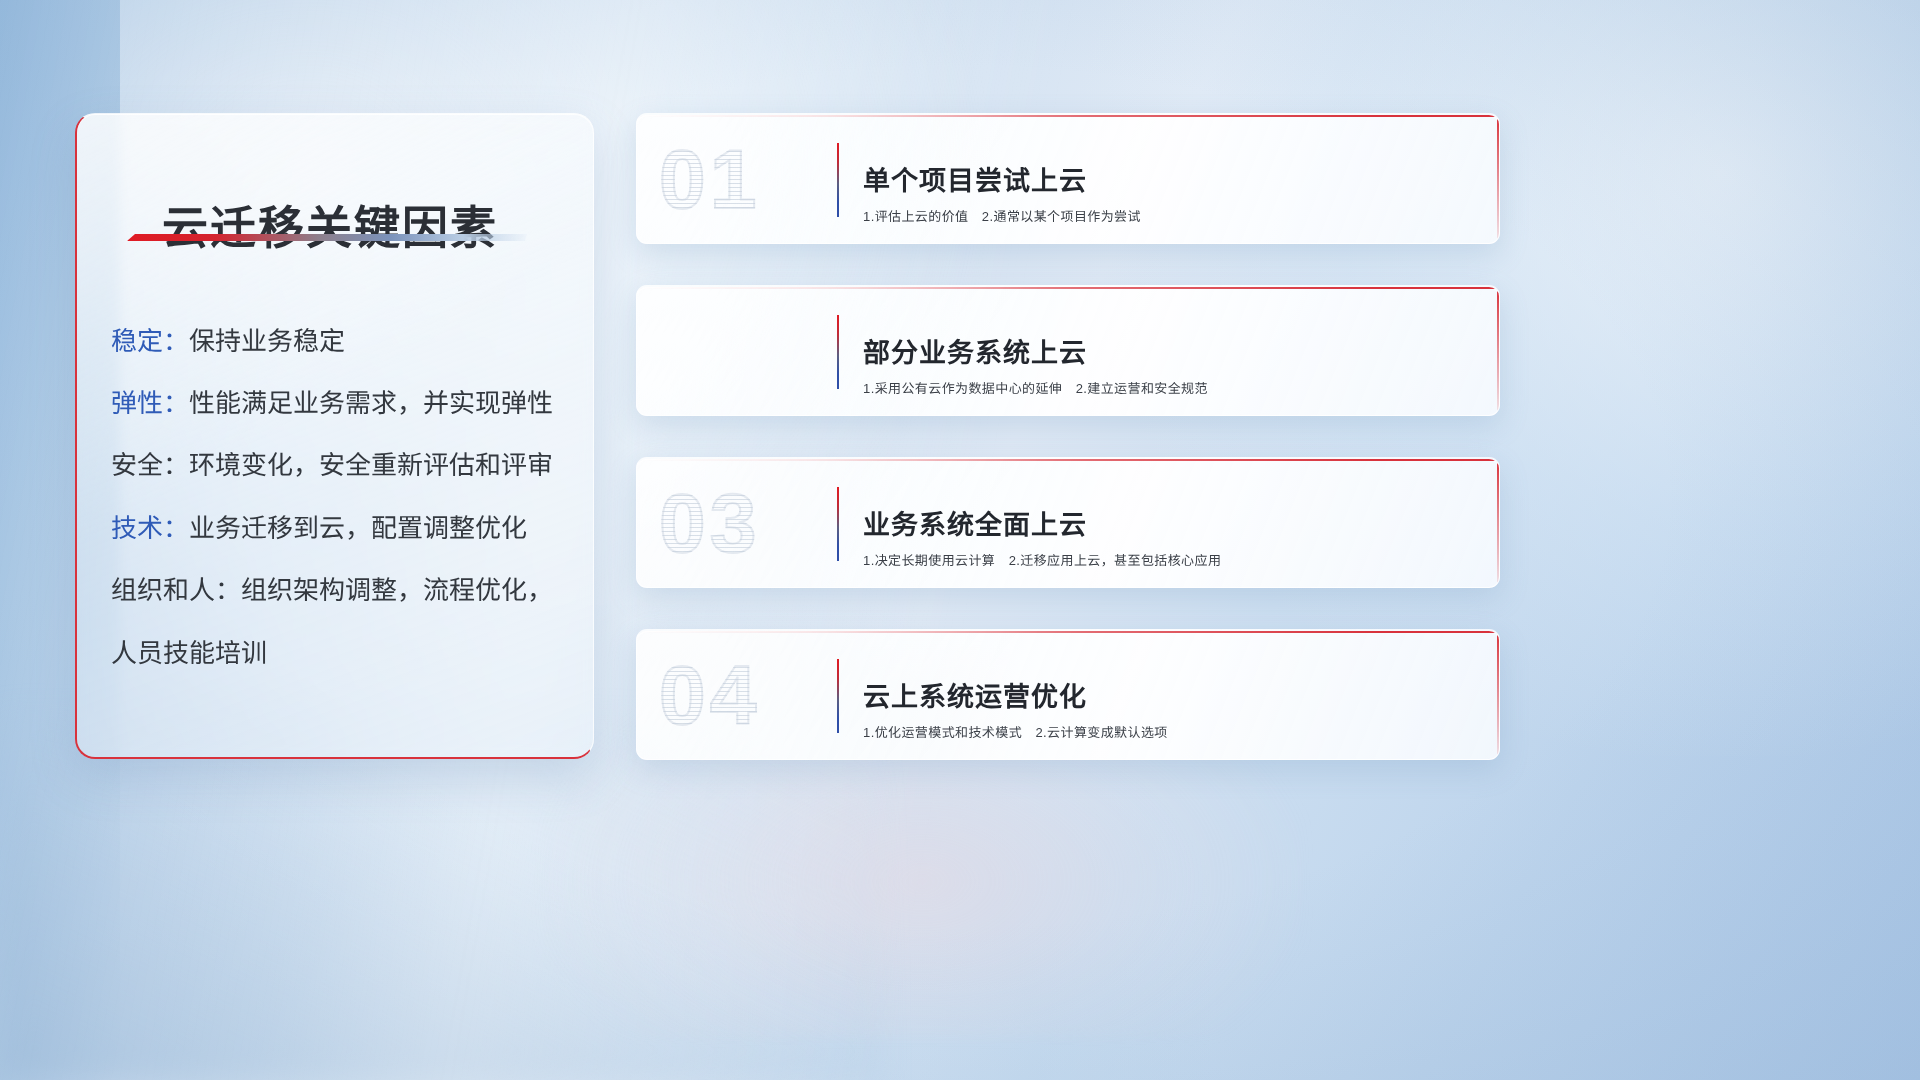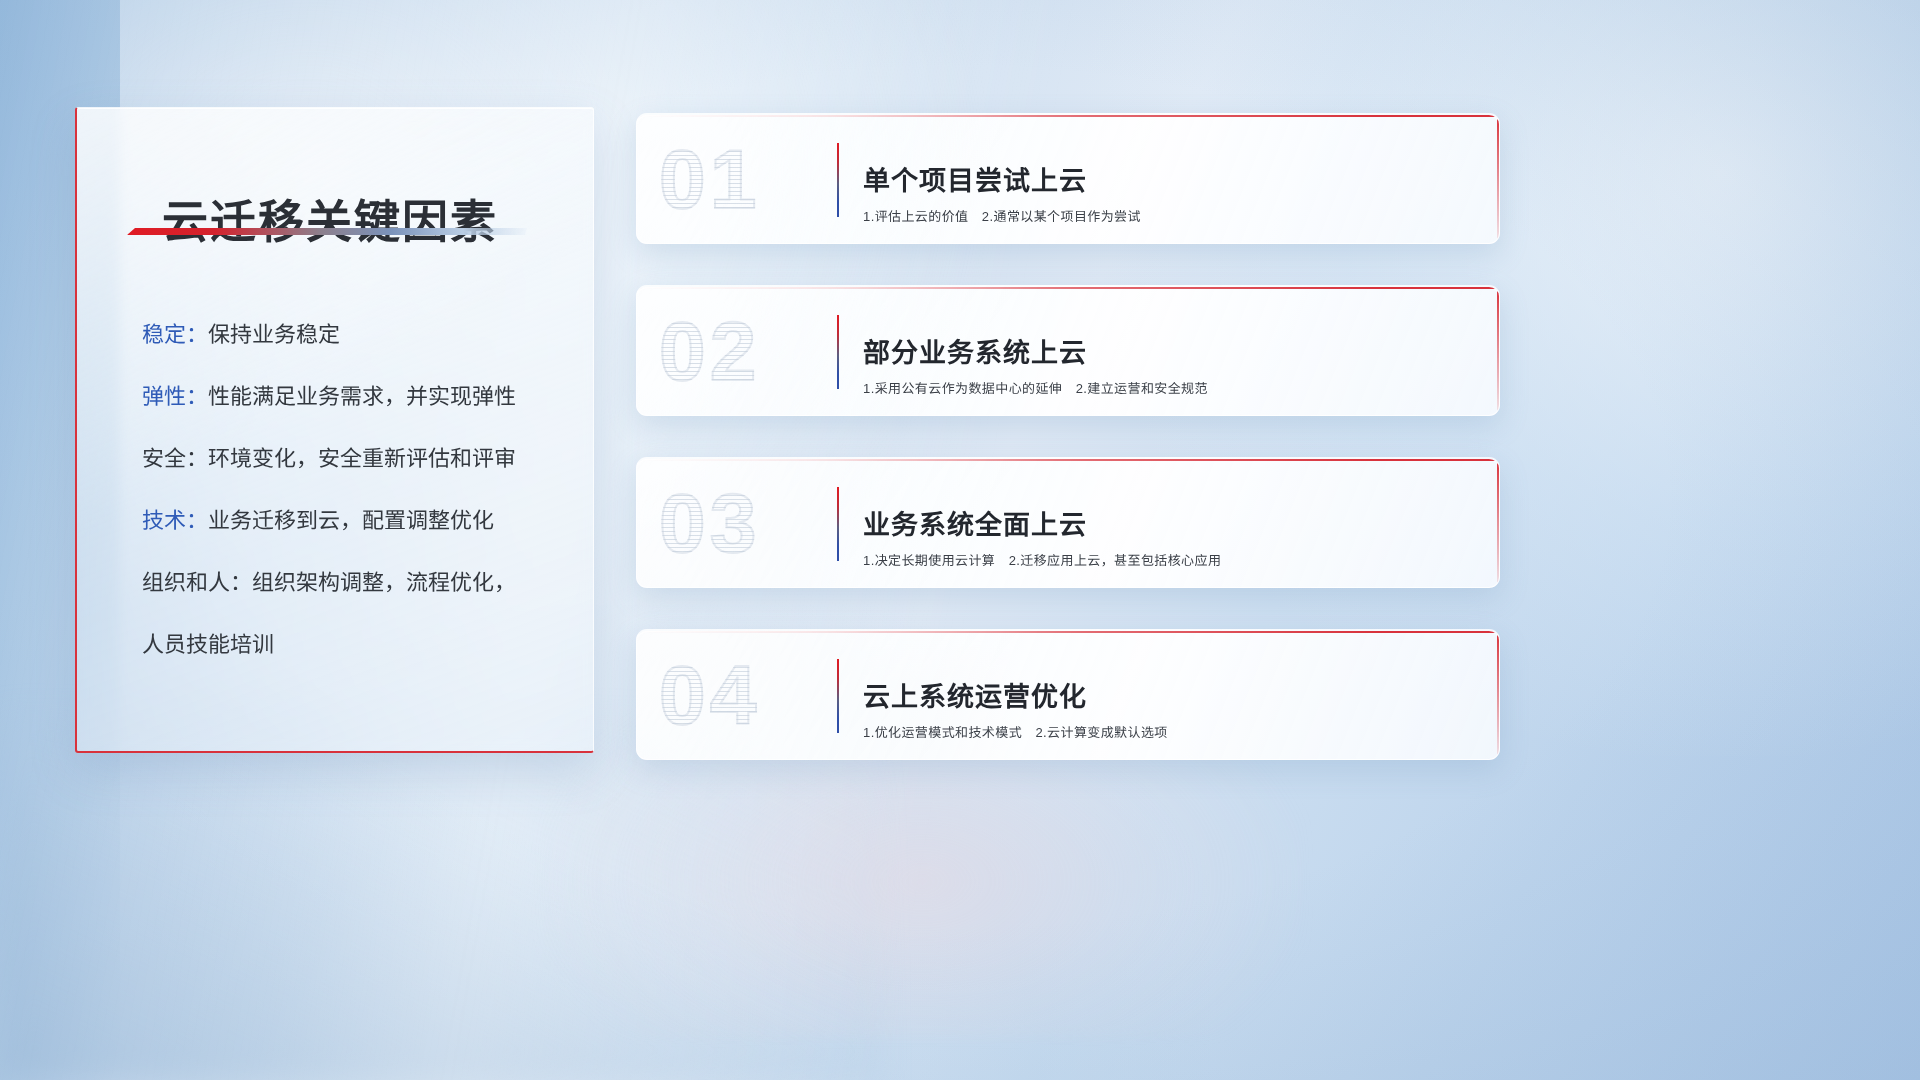--- a/index.html
+++ b/index.html
@@ -52,22 +52,22 @@
   .bg-vig{
     position:absolute;inset:0;
     background:radial-gradient(ellipse at 50% 46%,rgba(255,255,255,0) 52%,rgba(132,168,205,.30) 100%);
   }
 
   
   #stage{position:absolute;inset:0;}
 
   
   #left-panel{
-    position:absolute;left:75px;top:107px;width:516px;height:643px;
-    border-radius:3px;
+    position:absolute;left:75px;top:113px;width:516px;height:643px;
+    border-radius:20px;
     background:linear-gradient(160deg,rgba(255,255,255,.62) 0%,rgba(250,253,255,.46) 30%,rgba(255,255,255,.30) 62%,rgba(245,250,255,.42) 100%);
     border:1px solid rgba(255,255,255,.70);
     border-left:2px solid #d8323c;
     border-bottom:2px solid #d8323c;
     box-shadow:0 18px 46px rgba(96,134,176,.22), inset 0 1px 0 rgba(255,255,255,.85);
     backdrop-filter:blur(6px);
     overflow:hidden;
   }
   #left-panel .lp-sheen{
     position:absolute;left:0;top:0;width:100%;height:100%;
@@ -83,21 +83,21 @@
   #title-rule{
     position:absolute;left:50px;top:120px;width:400px;height:7px;
     background:linear-gradient(90deg,#e01b24 0%,#d3232e 22%,#8d7f8c 48%,#7b93bb 66%,#b9cde4 84%,rgba(210,226,242,.15) 100%);
     clip-path:polygon(8px 0,100% 0,calc(100% - 2px) 100%,0 100%);
     border-radius:1px;
   }
   #factor-list{
     position:absolute;left:34px;top:196px;width:470px;
   }
   .factor-row{
-    font-size:22px;line-height:62px;color:#33383f;white-space:nowrap;margin-left:31px;
+    font-size:26px;line-height:62px;color:#33383f;white-space:nowrap;
   }
   .factor-row .f-key{font-weight:500;}
   .factor-row.accent .f-key{color:#2f5bb7;}
   .factor-row.plain .f-key{color:#33383f;font-family:Liberation Serif, serif;}
   .factor-row .f-val{color:#33383f;}
   .factor-row.cont{color:#33383f;}
 
   
   #cards{position:absolute;left:636px;top:113px;width:864px;}
   .card{
@@ -213,21 +213,20 @@
       <div class="card-num">01</div>
       <div class="card-divider"></div>
       <h2 class="card-title">单个项目尝试上云</h2>
       <p class="card-desc">1.评估上云的价值　2.通常以某个项目作为尝试</p>
     </article>
 
     <article class="card">
       <div class="card-topline"></div>
       <div class="card-rightline"></div>
       <div class="card-glass"></div>
-      <div class="card-num">02</div>
       <div class="card-divider"></div>
       <h2 class="card-title">部分业务系统上云</h2>
       <p class="card-desc">1.采用公有云作为数据中心的延伸　2.建立运营和安全规范</p>
     </article>
 
     <article class="card">
       <div class="card-topline"></div>
       <div class="card-rightline"></div>
       <div class="card-glass"></div>
       <div class="card-num">03</div>

